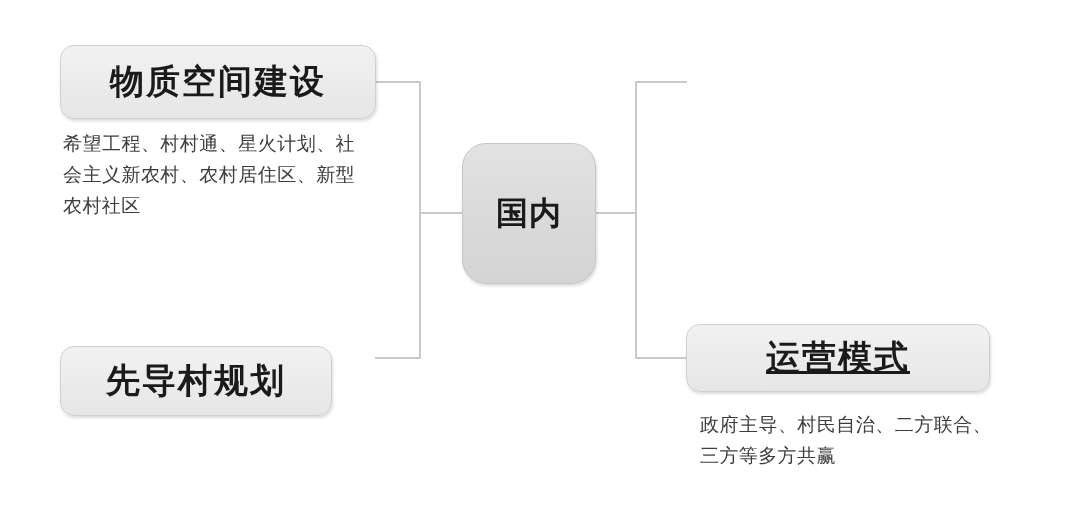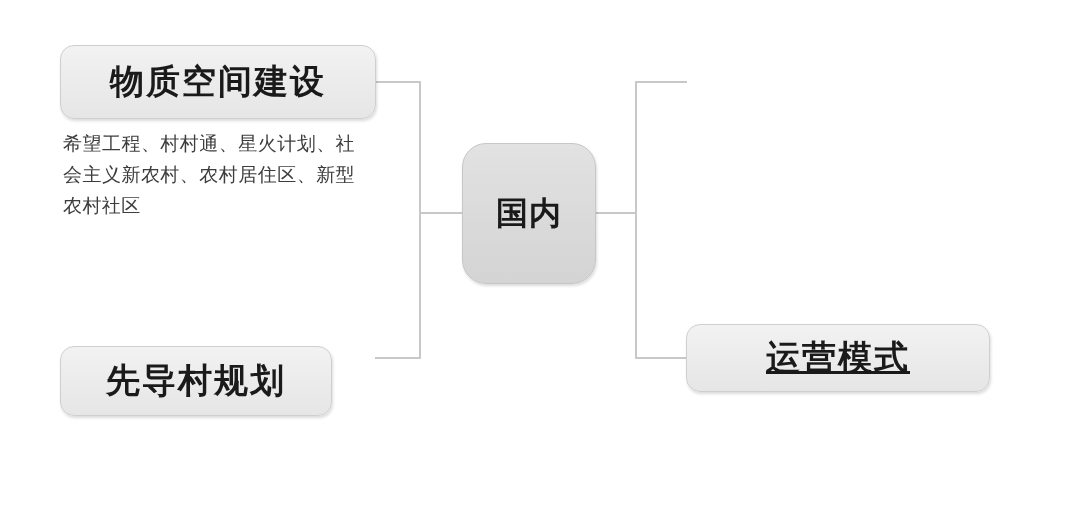--- a/index.html
+++ b/index.html
@@ -114,14 +114,15 @@
   <div class="node node-branch" id="node-top-left">物质空间建设</div>
 
   <div class="node node-branch" id="node-bottom-left">先导村规划</div>
 
 
   <div class="node node-branch" id="node-bottom-right">运营模式</div>
 
   <div class="desc" id="desc-top-left">希望工程、村村通、星火计划、社会主义新农村、农村居住区、新型农村社区</div>
 
 
+  <div class="desc" id="desc-bottom-right">政府主导、村民自治、二方联合、三方等多方共赢</div>
 
 </div>
 
 </body></html>

